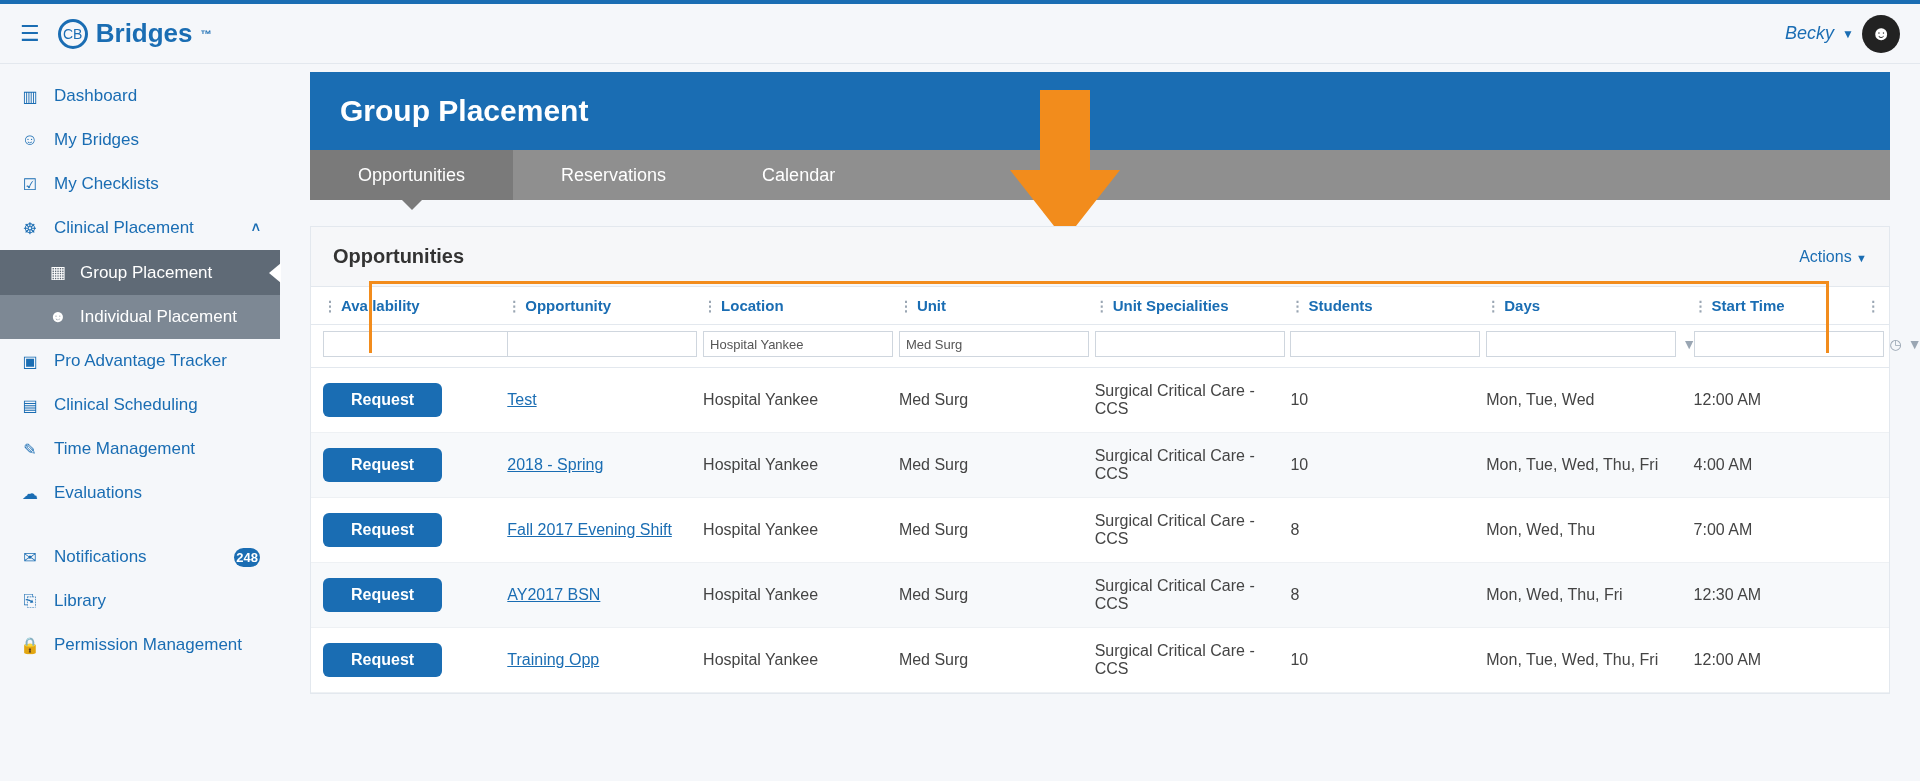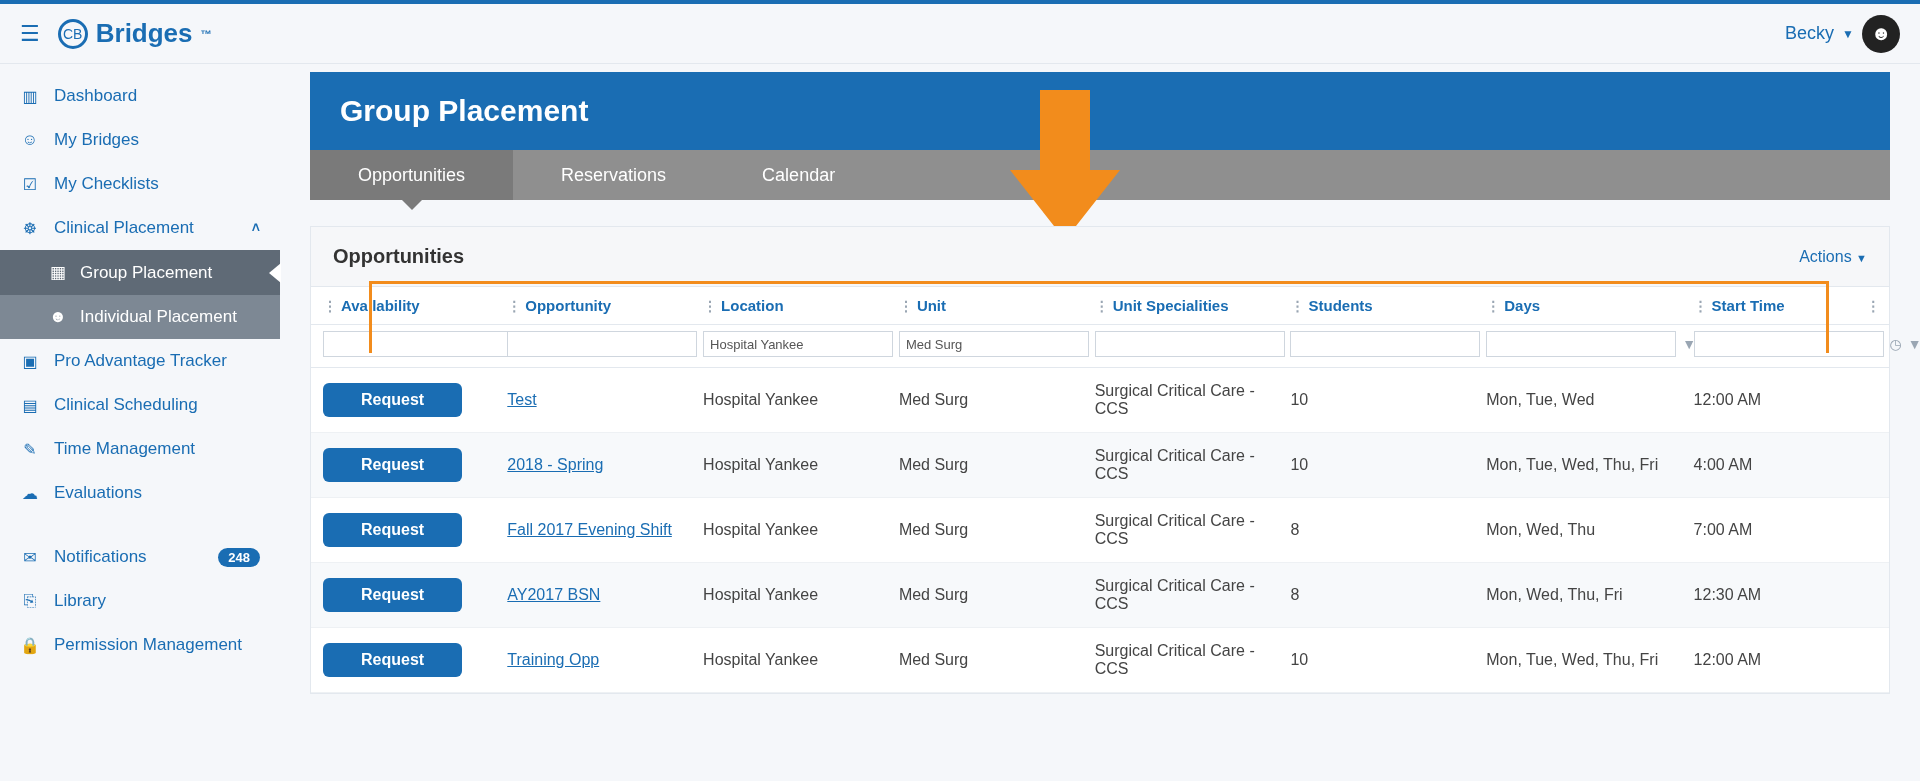--- a/index.html
+++ b/index.html
@@ -4,34 +4,34 @@
 <style>
 * { box-sizing: border-box; margin: 0; padding: 0; }
 body { font-family: "Segoe UI", Arial, sans-serif; background: #f5f7fa; color: #333; width: 1920px; height: 781px; overflow: hidden; }
 .topbar { height: 4px; background: #1a6db3; }
 .header { height: 60px; display: flex; align-items: center; padding: 0 20px; background: #f5f7fa; border-bottom: 1px solid #e3e8ee; }
 .hamburger { font-size: 22px; color: #1a6db3; cursor: pointer; margin-right: 18px; }
 .logo { display: flex; align-items: center; gap: 8px; font-size: 26px; font-weight: 600; color: #1a6db3; }
 .logo-ico { width: 30px; height: 30px; border: 3px solid #1a6db3; border-radius: 50%; display: inline-flex; align-items: center; justify-content: center; font-size: 14px; font-weight: normal; }
 .logo sup { font-size: 11px; }
 .spacer { flex: 1; }
-.user { display: flex; align-items: center; gap: 8px; color: #1a6db3; font-size: 18px; }
+.user { display: flex; align-items: center; gap: 8px; color: #1a6db3; font-size: 18px; font-style: italic; }
 .user-drop { font-size: 12px; }
 .avatar { width: 38px; height: 38px; border-radius: 50%; background: #222; display: flex; align-items: center; justify-content: center; color: #fff; font-size: 20px; }
 .layout { display: flex; height: 717px; }
 .sidebar { width: 280px; background: #f5f7fa; padding-top: 10px; font-size: 17px; color: #1a6db3; }
 .side-item { display: flex; align-items: center; gap: 14px; padding: 12px 20px; cursor: pointer; }
 .side-item .ico { width: 20px; text-align: center; font-size: 16px; }
 .side-item.expandable { justify-content: space-between; }
 .side-item .chev { font-size: 14px; font-weight: bold; }
 .side-sub { background: #7d8894; color: #fff; padding: 12px 20px 12px 48px; display: flex; align-items: center; gap: 12px; cursor: pointer; position: relative; }
 .side-sub.active { background: #5f6a76; }
 .side-sub.active::after { content: ""; position: absolute; right: -1px; top: 50%; transform: translateY(-50%); border-top: 10px solid transparent; border-bottom: 10px solid transparent; border-right: 12px solid #fff; }
 .side-sub .ico { width: 20px; text-align: center; }
-.badge { background: #1a6db3; color: #fff; border-radius: 12px; padding: 2px 10px; font-size: 13px; font-weight: bold; margin-left: auto; }
+.badge { background: #1a6db3; color: #fff; border-radius: 12px; padding: 2px 2px; font-size: 13px; font-weight: bold; margin-left: auto; }
 .side-gap { height: 20px; }
 .content { flex: 1; padding: 0 30px 20px 30px; overflow: auto; position: relative; }
 .page-title-bar { background: #1a6db3; color: #fff; padding: 22px 30px; margin: 8px 0 0 0; }
 .page-title-bar h1 { font-size: 30px; font-weight: 700; }
 .tabbar { background: #8f8f8f; display: flex; height: 50px; position: relative; }
 .tab { padding: 0 48px; line-height: 50px; color: #fff; font-size: 18px; cursor: pointer; position: relative; }
 .tab.active { background: #7a7a7a; }
 .tab.active::after { content: ""; position: absolute; left: 50%; bottom: -10px; transform: translateX(-50%); border-left: 10px solid transparent; border-right: 10px solid transparent; border-top: 10px solid #7a7a7a; }
 .panel { background: #fff; border: 1px solid #e3e8ee; margin-top: 26px; }
 .panel-head { display: flex; align-items: center; justify-content: space-between; padding: 18px 22px; background: #f6f7f9; border-bottom: 1px solid #e3e8ee; }
@@ -41,21 +41,21 @@
 .table { width: 100%; border-collapse: collapse; table-layout: fixed; }
 .table th { text-align: left; padding: 10px 12px; color: #1a6db3; font-size: 15px; font-weight: 700; border-bottom: 1px solid #e3e8ee; vertical-align: top; }
 .col-handle { color: #9aa6b3; font-size: 14px; margin-right: 4px; }
 .filter-row td { padding: 6px 12px 10px 12px; border-bottom: 1px solid #e3e8ee; }
 .filter-cell { display: flex; align-items: center; gap: 6px; }
 .filter-input { flex: 1; height: 26px; border: 1px solid #cfd6de; padding: 0 6px; font-size: 13px; color: #555; }
 .filter-ico { color: #9aa6b3; font-size: 14px; }
 .clear-x { color: #1a6db3; font-weight: bold; font-size: 16px; cursor: pointer; }
 .table tbody.data tr td { padding: 14px 12px; font-size: 16px; color: #444; border-bottom: 1px solid #eef1f4; vertical-align: middle; }
 .table tbody.data tr:nth-child(even){ background:#f7f9fb; }
-.req-btn { background: #1a6db3; color: #fff; border: none; border-radius: 6px; padding: 8px 38px; font-size: 16px; font-weight: 600; cursor: pointer; }
+.req-btn { background: #1a6db3; color: #fff; border: none; border-radius: 6px; padding: 8px 28px; font-size: 16px; font-weight: 600; cursor: pointer; }
 .opp-link { color: #1a6db3; text-decoration: underline; cursor: pointer; margin-top: 44px; }
 .orange-arrow { position: absolute; left: 730px; top: 26px; width: 110px; height: 150px; pointer-events: none; }
 .highlight-box { position: absolute; border: 3px solid #f28c1c; pointer-events: none; }
 </style>
 </head>
 <body>
 
 <div class="topbar"></div>
 
 <div class="header">

